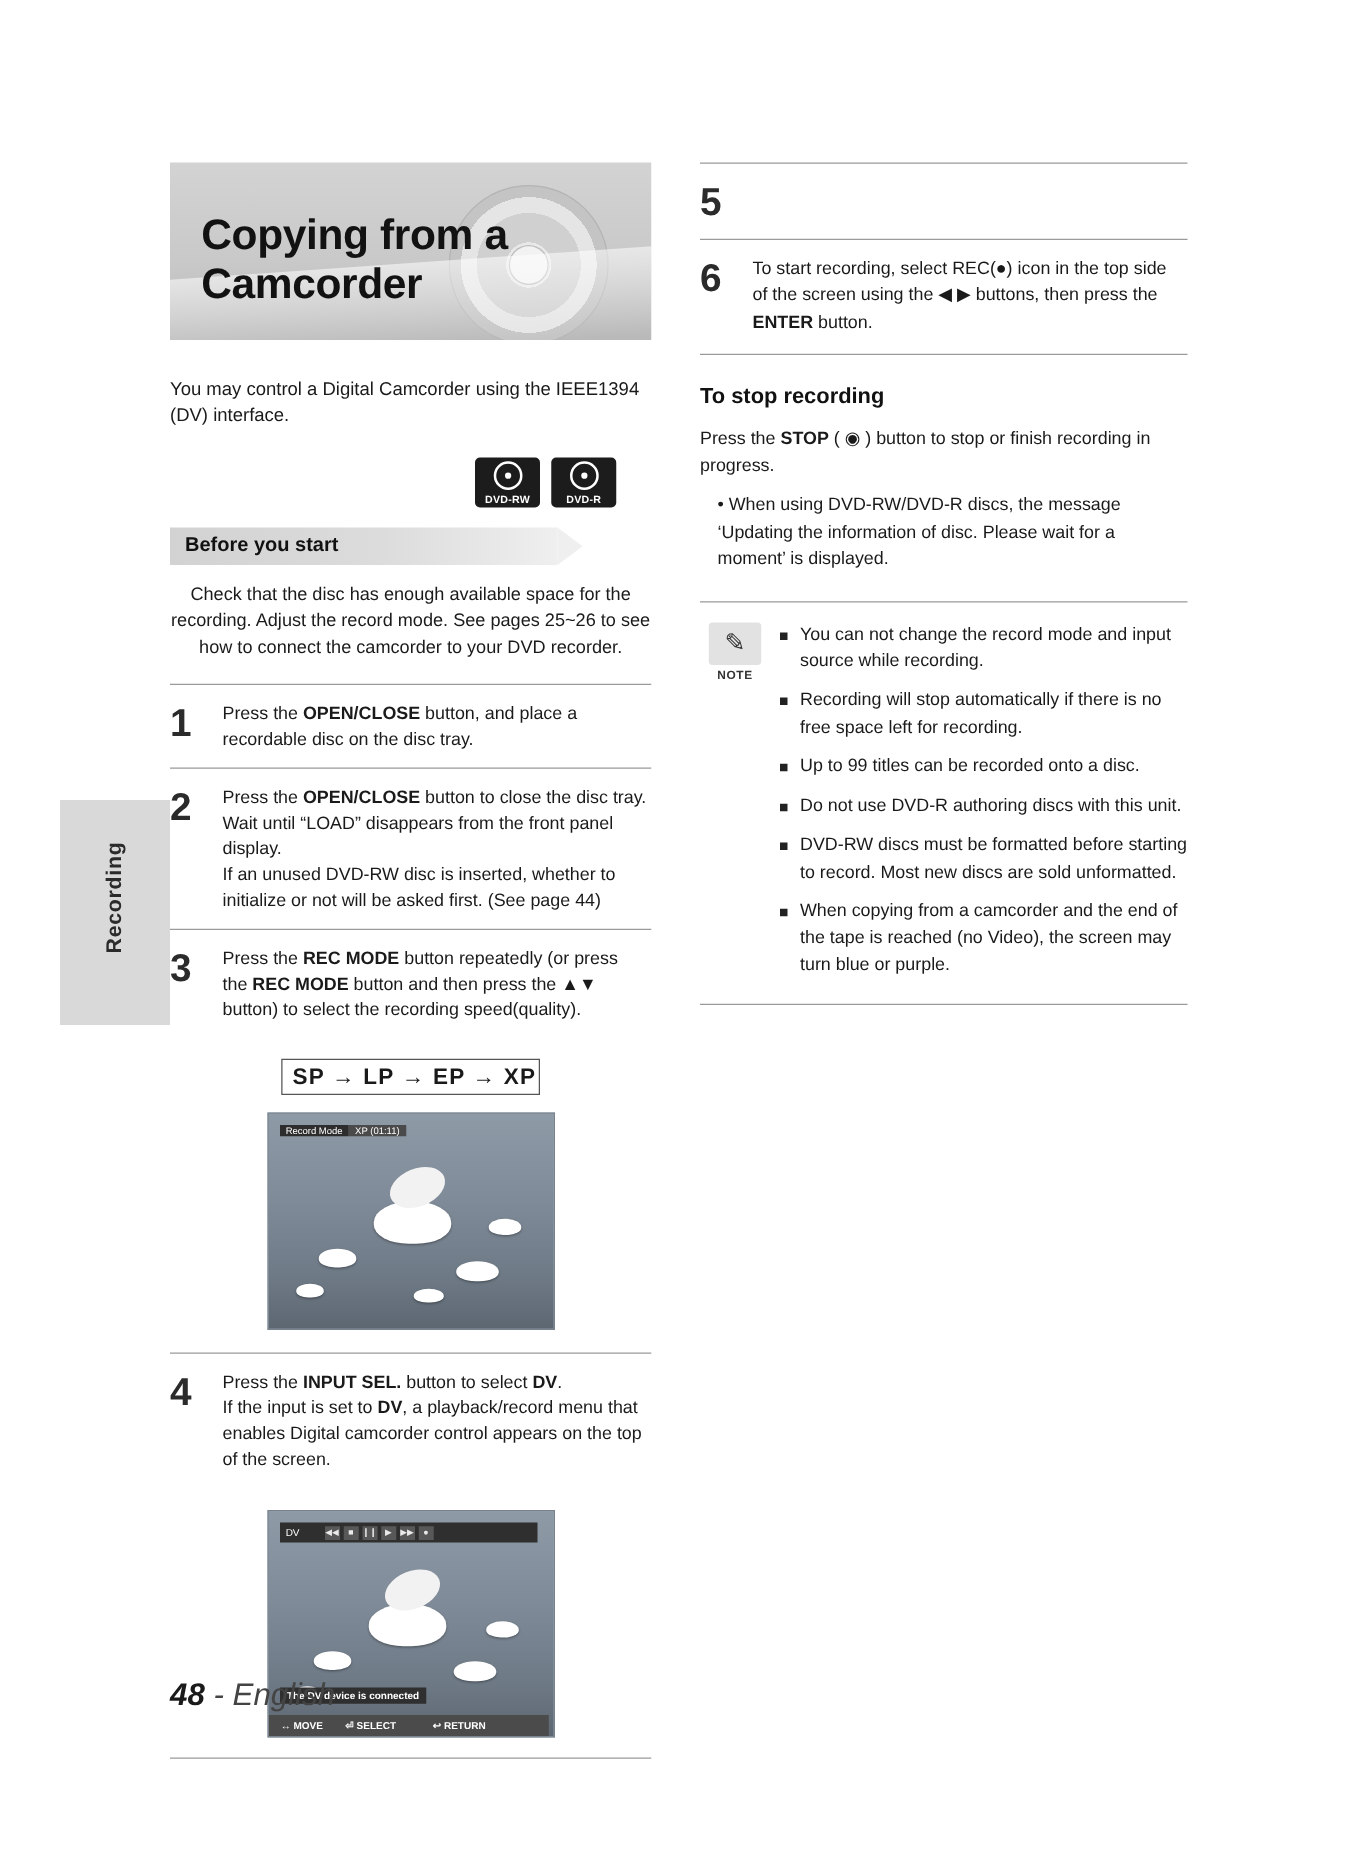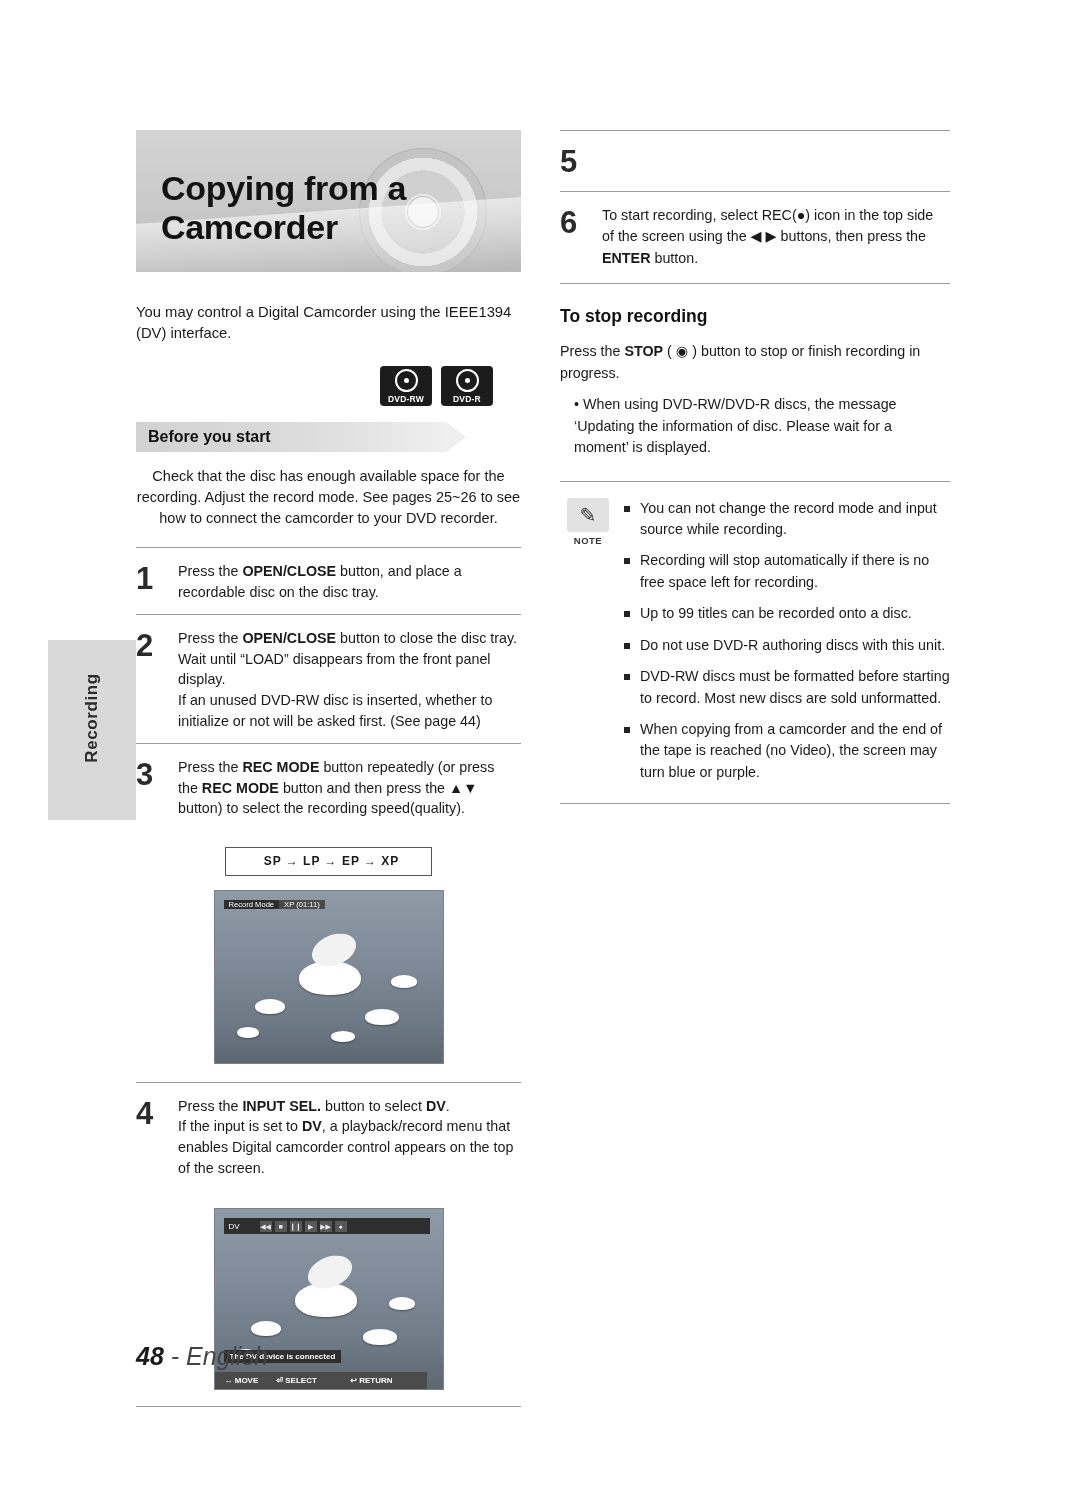--- a/index.html
+++ b/index.html
@@ -230,21 +230,21 @@
   .recmode {
     margin: 16px auto 0 auto;
     width: 205px;
     height: 27px;
     border: 1px solid #555;
     border-top-color: #555;
     position: relative;
     display: flex;
     align-items: center;
     justify-content: center;
-    font-size: 12px;
+    font-size: 18px;
     font-weight: bold;
     letter-spacing: 1px;
     background: #fff;
   }
   .recmode .inner { padding-left: 6px; }
 
   
   .shot {
     margin: 14px auto 0 auto;
     width: 228px;
@@ -335,33 +335,33 @@
     left: 9px;
     bottom: 26px;
     background: #2f2f2f;
     color: #fff;
     font-size: 8px;
     padding: 2px 6px;
     font-weight: bold;
   }
   .dv-footer {
     position: absolute;
-    left: 0; right: 16px; bottom: 0;
+    left: 0; right: 4px; bottom: 0;
     height: 17px;
     background: #4b4b4b;
     color: #ffffff;
     font-size: 8px;
     display: flex;
     align-items: center;
     padding: 0 10px;
     box-sizing: border-box;
     gap: 18px;
     font-weight: bold;
   }
-  .dv-footer .right { margin-left: auto; margin-right: 24px; }
+  .dv-footer .right { margin-left: auto; margin-right: 40px; }
 
   
   .r-rule {
     border: none;
     border-top: 1px solid #9a9a9a;
     margin: 0;
   }
   .r-step {
     display: flex;
     padding: 13px 0 14px 0;

